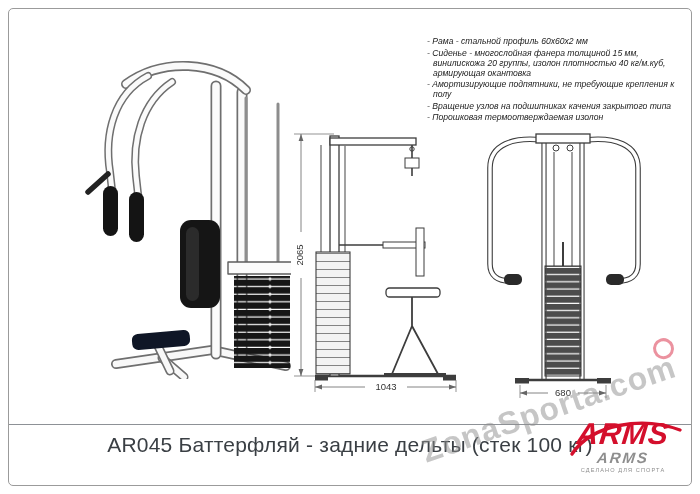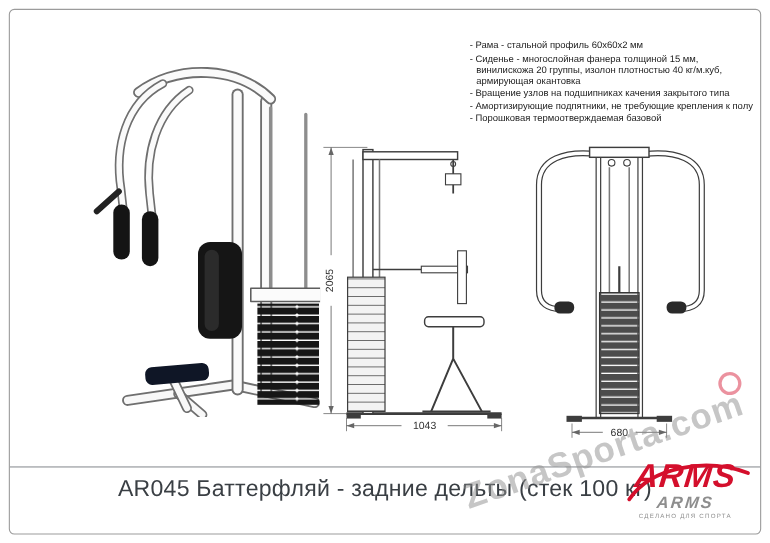--- a/index.html
+++ b/index.html
@@ -1,20 +1,20 @@
 <!DOCTYPE html>
 <html><head>
 <meta charset="utf-8">
 <style>
   html,body{margin:0;padding:0;}
   body{width:700px;height:494px;background:#fff;font-family:"Liberation Sans",sans-serif;}
   .canvas{position:relative;width:700px;height:494px;overflow:hidden;background:#fff;}
   .frame{position:absolute;left:8px;top:8px;width:682px;height:476px;border:1.5px solid #9b9b9b;border-radius:5px;}
   .specs{position:absolute;left:427px;top:36px;width:262px;font-size:8.6px;line-height:1.17;color:#1b1b1b;z-index:2;}
-  .spec-item{text-indent:-6px;padding-left:6px;margin-bottom:1.5px;}
+  .spec-item{text-indent:-6px;padding-left:6px;margin-bottom:1.5px;font-style:italic;}
   .divider{position:absolute;left:9px;top:424px;width:682px;height:1.4px;background:#8d9196;}
   .title{position:absolute;left:0;top:433px;width:700px;text-align:center;font-size:21px;color:#3a3f44;letter-spacing:.2px;z-index:2;}
   .view{position:absolute;z-index:1;}
   .v3d{left:46px;top:44px;}
   .vside{left:288px;top:118px;}
   .vfront{left:474px;top:124px;}
   .logo{position:absolute;right:16px;top:418px;width:122px;text-align:center;z-index:4;}
   .logo-swoosh{position:absolute;left:0;top:-4px;pointer-events:none;}
   .logo-red{font-style:italic;font-weight:bold;font-size:30px;color:#d40f2c;letter-spacing:1px;line-height:1.05;transform:skewX(-6deg);}
   .logo-gray{font-style:italic;font-weight:bold;font-size:15px;color:#8e8e8e;letter-spacing:2px;line-height:1.1;transform:skewX(-6deg);}
@@ -150,23 +150,23 @@
       <polygon points="46,269 53,266.6 53,271.4" fill="#666"></polygon>
       <polygon points="132,269 125,266.6 125,271.4" fill="#666"></polygon>
       <rect x="74" y="262.5" width="30" height="12" fill="#fff"></rect>
       <text x="89" y="272" font-size="9.5" fill="#333" text-anchor="middle">680</text>
     </g>
   </svg>
 
   <div class="specs">
     <div class="spec-item">- Рама - стальной профиль 60х60х2 мм</div>
     <div class="spec-item">- Сиденье - многослойная фанера толщиной 15 мм, винилискожа 20 группы, изолон плотностью 40 кг/м.куб, армирующая окантовка</div>
+    <div class="spec-item">- Амортизирующие подпятники, не требующие крепления к полу</div>
     <div class="spec-item">- Вращение узлов на подшипниках качения закрытого типа</div>
-    <div class="spec-item">- Амортизирующие подпятники, не требующие крепления к полу</div>
-    <div class="spec-item">- Порошковая термоотверждаемая базовой</div>
+    <div class="spec-item">- Порошковая термоотверждаемая изолон</div>
   </div>
 
   <div class="divider"></div>
   <div class="title">AR045 Баттерфляй - задние дельты (стек 100 кг)</div>
 
   <div class="watermark">
     <span>ZonaSporta.com</span>
     <span class="wm-ring"></span>
   </div>
 

